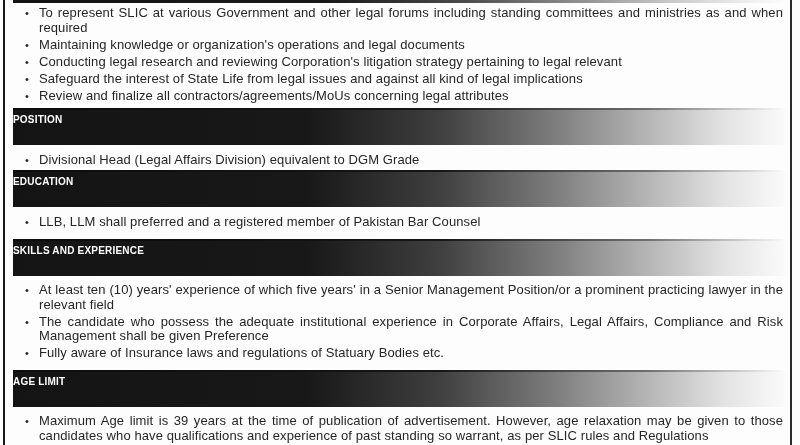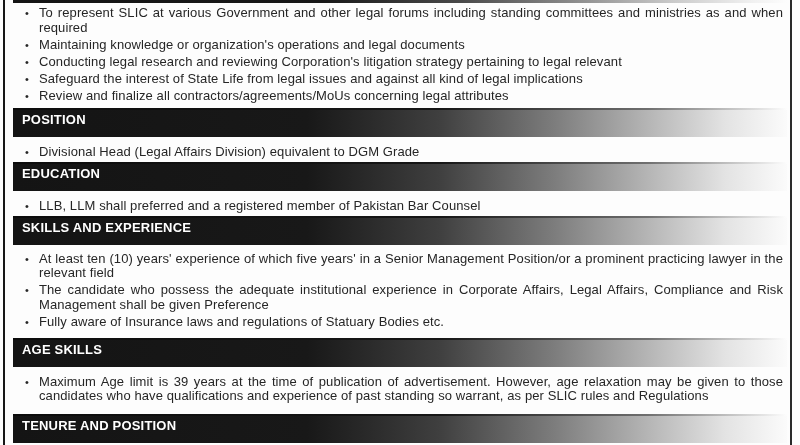--- a/index.html
+++ b/index.html
@@ -20,23 +20,23 @@
   }
   .content {
     position: absolute; left: 13px; top: 0; width: 774px;
   }
   .top-strip {
     height: 3px;
     background: linear-gradient(90deg, #141414 0%, #181818 40%, #4a4a4a 58%, #8a8a8a 72%, #c9c9c9 85%, #efefef 95%, #fdfdfd 100%);
   }
   .bar {
     position: relative;
-    height: 29px; line-height: 23px;
-    padding-left: 9px; box-sizing: border-box;
-    color: #ffffff; font-weight: 700; font-size: 13px; letter-spacing: 0.2px;
+    height: 37px; line-height: 23px;
+    box-sizing: border-box;
+    color: #ffffff; font-weight: 700; font-size: 10px; letter-spacing: 0.2px;
     background: linear-gradient(90deg, #141414 0%, #181818 38%, #3f3f3f 55%, #7d7d7d 70%, #b5b5b5 82%, #e3e3e3 92%, #fbfbfb 100%);
   }
   .bar::before {
     content: ""; position: absolute; left: 0; top: 0; right: 0; height: 2px;
     background: linear-gradient(90deg, #0c0c0c 0%, #161616 55%, #6f6f6f 82%, #e4e4e4 97%, #fdfdfd 100%);
   }
   .bullet-item { display: flex; margin-bottom: 2.5px; }
   .dot {
     flex: 0 0 auto; width: 14px; padding-left: 12px;
     font-size: 11px; line-height: 14.5px; color: #262626;
@@ -45,21 +45,21 @@
     flex: 1; text-align: justify;
     font-size: 13px; line-height: 14.5px; color: #262626;
     padding-right: 4px; letter-spacing: 0.1px;
   }
   
   .bl-first   { margin-top: 3px; }
   .bar-pos    { margin-top: 4.5px; }
   .bl-pos     { margin-top: 8px; }
   .bar-edu    { margin-top: 0; }
   .bl-edu     { margin-top: 8px; }
-  .bar-skill  { margin-top: 2px; }
+  .bar-skill  { margin-top: 10px; }
   .bl-skill   { margin-top: 7px; }
   .bar-age    { margin-top: 9px; }
   .bl-age     { margin-top: 7.5px; }
   .bar-tenure { margin-top: 10px; }
 </style>
 </head>
 <body>
 
 <div class="page">
   <div class="border-left"></div>
@@ -118,21 +118,21 @@
         <span class="dot">•</span>
         <span class="btext">The candidate who possess the adequate institutional experience in Corporate Affairs, Legal Affairs, Compliance and Risk Management shall be given Preference</span>
       </div>
       <div class="bullet-item">
         <span class="dot">•</span>
         <span class="btext">Fully aware of Insurance laws and regulations of Statuary Bodies etc.</span>
       </div>
     </div>
 
     <div>
-      <div class="bar bar-age">AGE SKILLS</div>
+      <div class="bar bar-age">AGE LIMIT</div>
       <div class="bullet-item bl-age">
         <span class="dot">•</span>
         <span class="btext">Maximum Age limit is 39 years at the time of publication of advertisement. However, age relaxation may be given to those candidates who have qualifications and experience of past standing so warrant, as per SLIC rules and Regulations</span>
       </div>
     </div>
 
     <div>
       <div class="bar bar-tenure">TENURE AND POSITION</div>
     </div>
 

